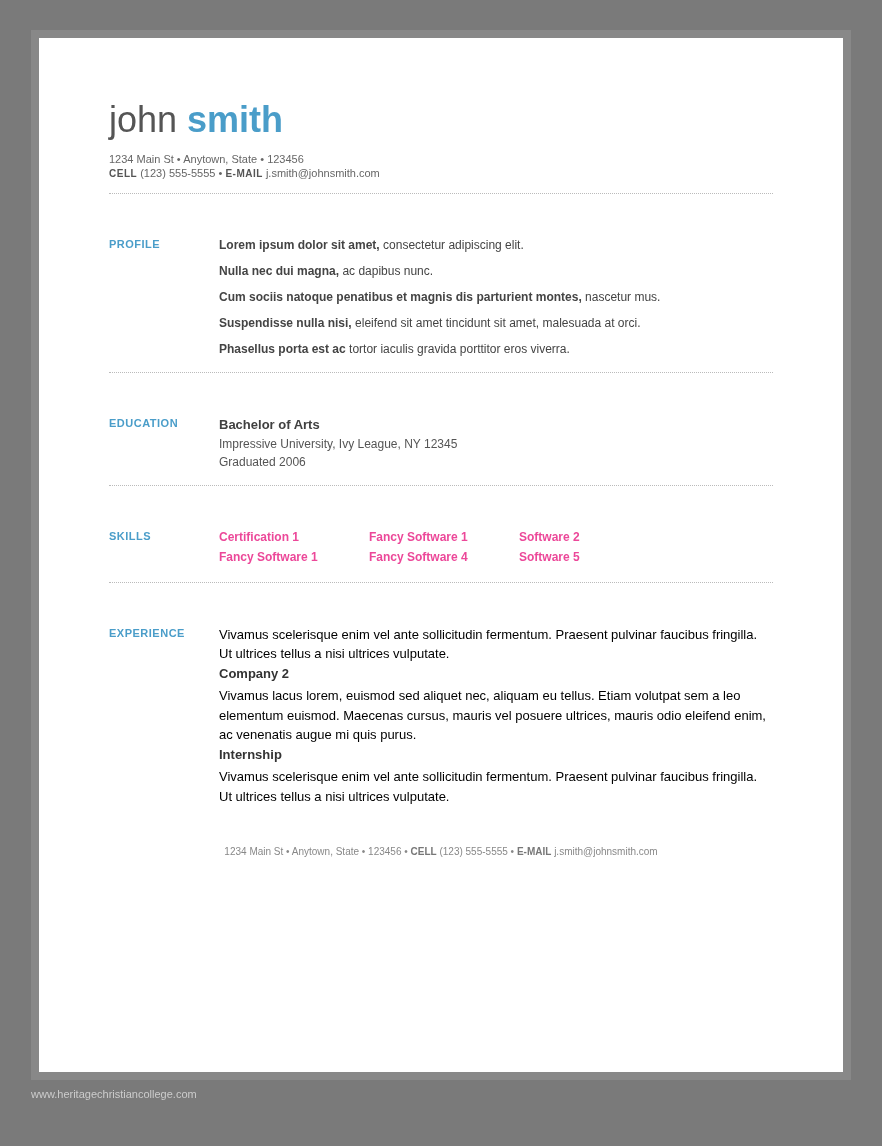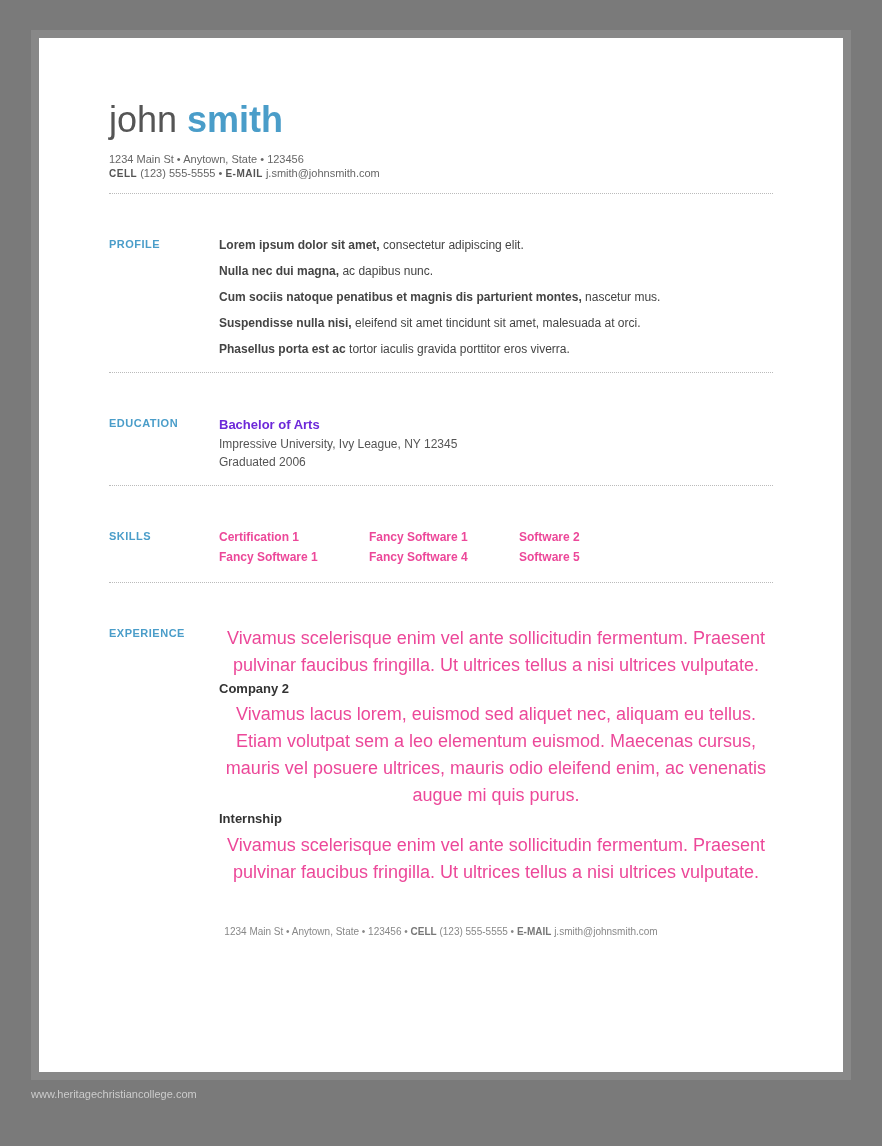--- a/index.html
+++ b/index.html
@@ -116,21 +116,21 @@
     }
 
     .bold-text {
       font-weight: 700;
     }
 
     
     .edu-degree {
       font-weight: 700;
       font-size: 13px;
-      color: #6d28d9;
+      color: #404040;
     }
 
     .edu-detail {
       font-size: 12px;
       color: #555;
     }
 
     .skills-row {
       display: flex;
       width: 100%;
@@ -147,25 +147,24 @@
 
     
     .exp-company {
       font-weight: 700;
       font-size: 13px;
       color: #333;
       margin-bottom: 3px;
     }
 
     .exp-desc {
-      font-size: 18px;
-      color: #ec4899;
+      font-size: 13px;
+      color: #000000;
       line-height: 1.5;
       margin-bottom: 12px;
-      text-align: center;
     }
 
     .exp-desc:last-child {
       margin-bottom: 0;
     }
 
     
     .resume-footer {
       text-align: center;
       font-size: 10px;

